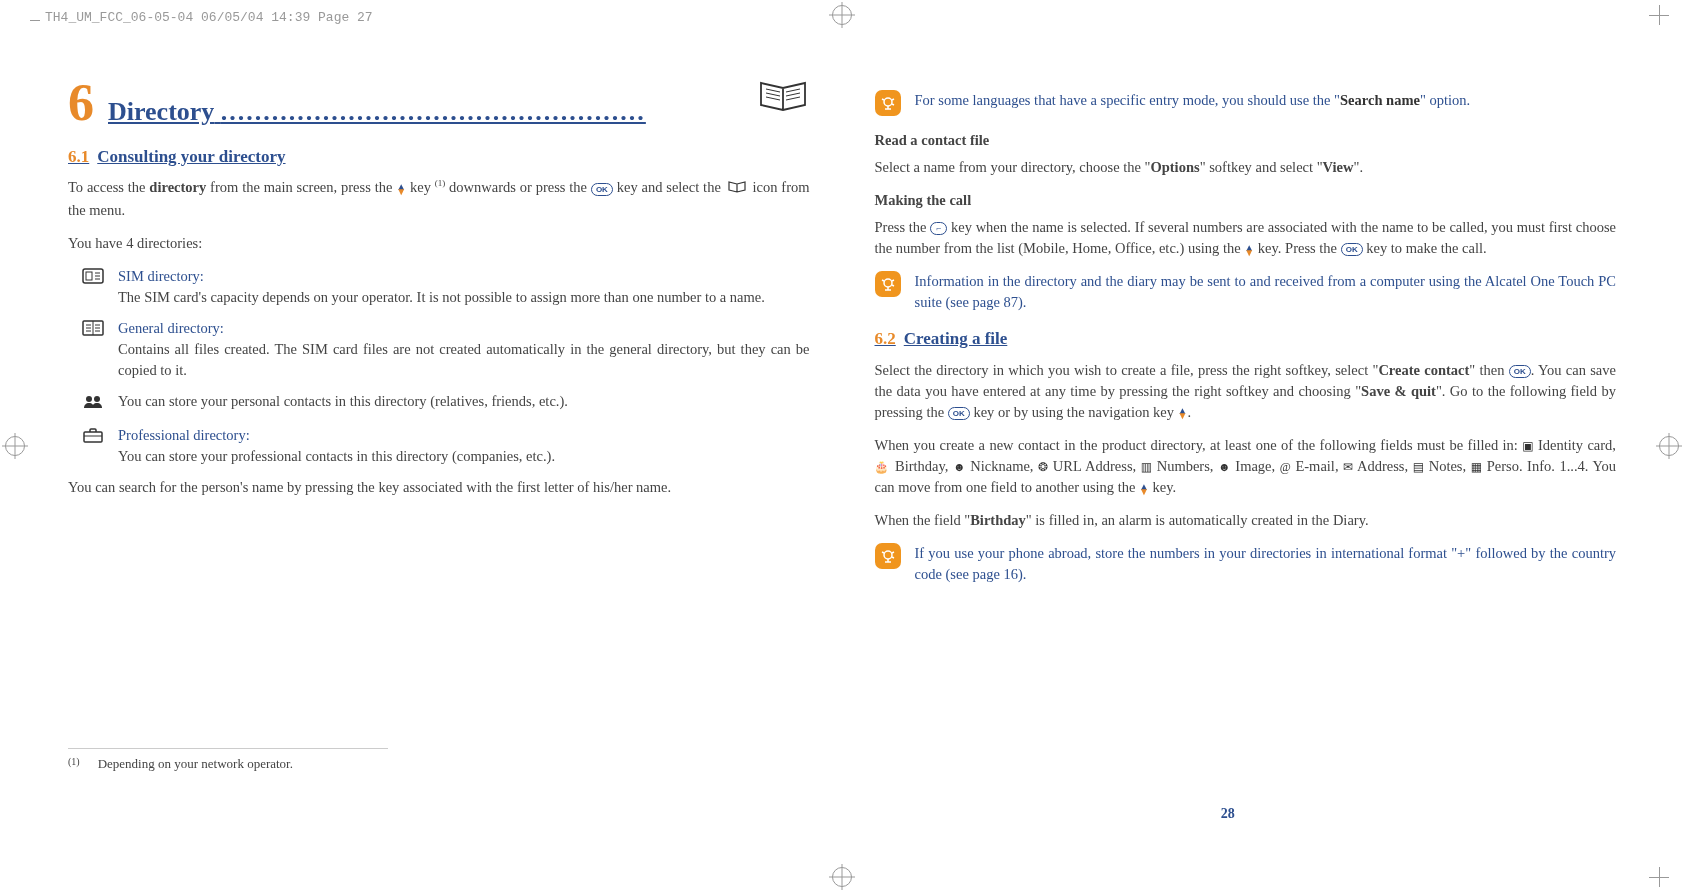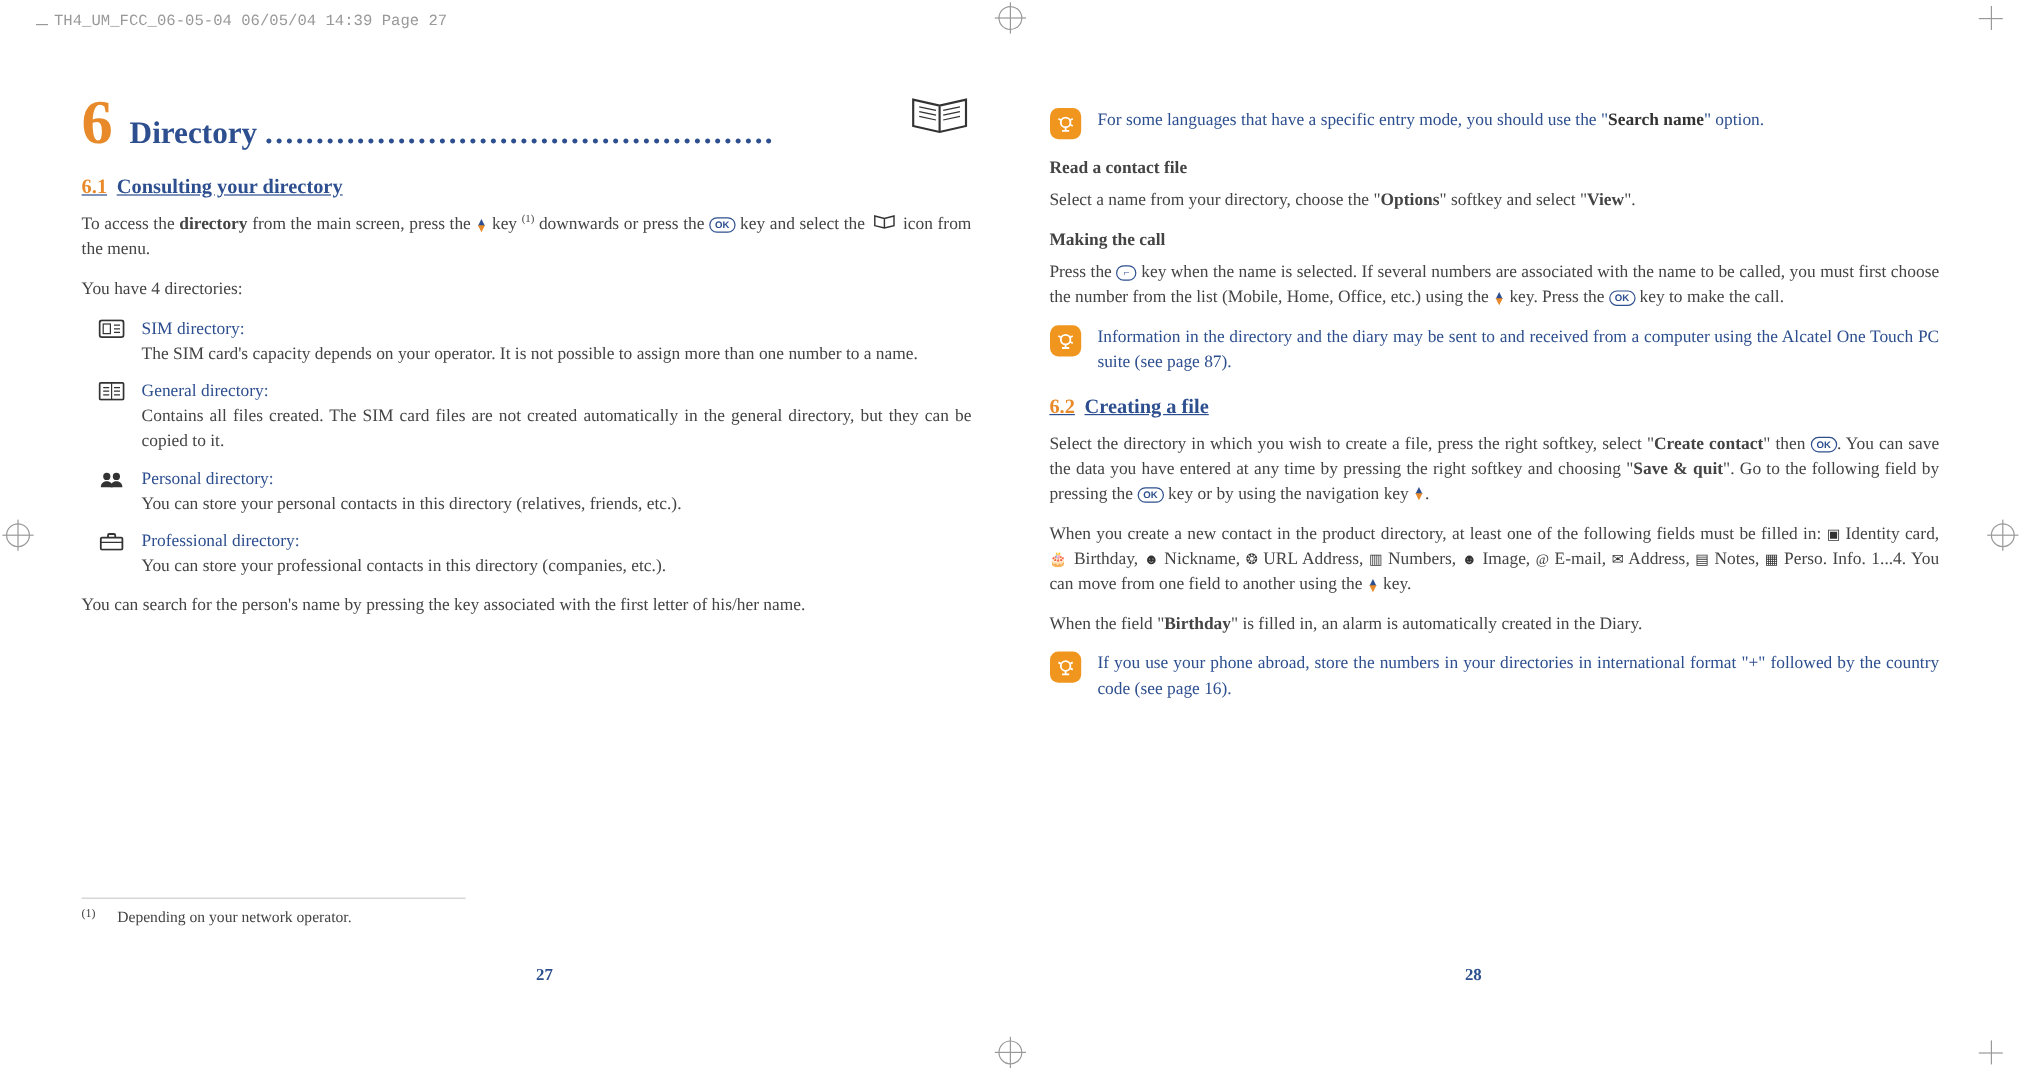--- a/index.html
+++ b/index.html
@@ -108,20 +108,21 @@
     margin-right: 14px;
     line-height: 0.9;
   }
   .chapter-title {
     font-size: 26px;
     font-weight: bold;
     color: #2d4f8f;
     flex: 1;
     white-space: nowrap;
     overflow: hidden;
+    text-decoration: underline;
   }
   .chapter-title .dots {
     letter-spacing: 2px;
   }
   .chapter-icon {
     position: absolute;
     right: 0;
     top: -5px;
   }
 
@@ -322,21 +323,20 @@
     </div>
 
     <div class="dir-item">
       <span class="dir-icon"><svg width="22" height="16" viewBox="0 0 22 16">
             <circle cx="7" cy="6" r="3" fill="#333"></circle>
             <path d="M2 15c0-3 2-5 5-5s5 2 5 5" fill="#333"></path>
             <circle cx="15" cy="6" r="3" fill="#333"></circle>
             <path d="M10 15c0-3 2-5 5-5s5 2 5 5" fill="#333"></path>
           </svg></span>
       <div class="dir-text">
-        <div class="dir-name">Personal directory:</div>
         <div class="dir-desc">You can store your personal contacts in this directory (relatives, friends, etc.).</div>
       </div>
     </div>
 
     <div class="dir-item">
       <span class="dir-icon"><svg width="22" height="16" viewBox="0 0 22 16">
             <rect x="2" y="5" width="18" height="10" rx="1" fill="none" stroke="#333" stroke-width="1.5"></rect>
             <path d="M8 5V3a1 1 0 011-1h4a1 1 0 011 1v2" fill="none" stroke="#333" stroke-width="1.5"></path>
             <path d="M2 9h18" stroke="#333" stroke-width="1"></path>
           </svg></span>
@@ -346,21 +346,20 @@
       </div>
     </div>
 
     <p>You can search for the person's name by pressing the key associated with the first letter of his/her name.</p>
 
     <div class="footnote">
       <sup>(1)</sup>
       <span>Depending on your network operator.</span>
     </div>
 
-    <div class="page-num">27</div>
   </div>
 
   <div class="right-page">
     <div class="note-box">
       <div class="note-icon">
         <svg width="16" height="16" viewBox="0 0 16 16">
             <circle cx="8" cy="7" r="4" fill="none" stroke="#fff" stroke-width="1.5"></circle>
             <path d="M8 11v3M5 14h6M12 5l2-1M12 9l2 1M4 5l-2-1" stroke="#fff" stroke-width="1.5"></path>
           </svg>
       </div>

